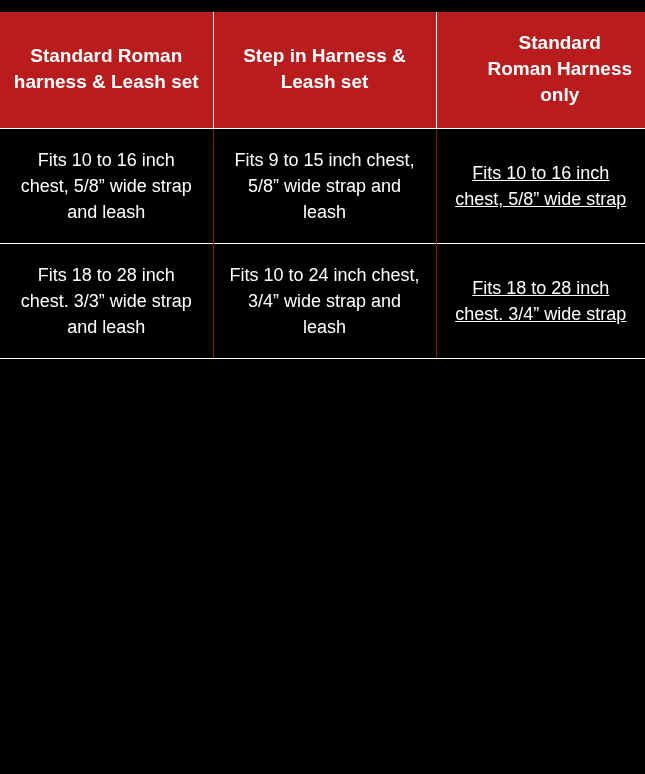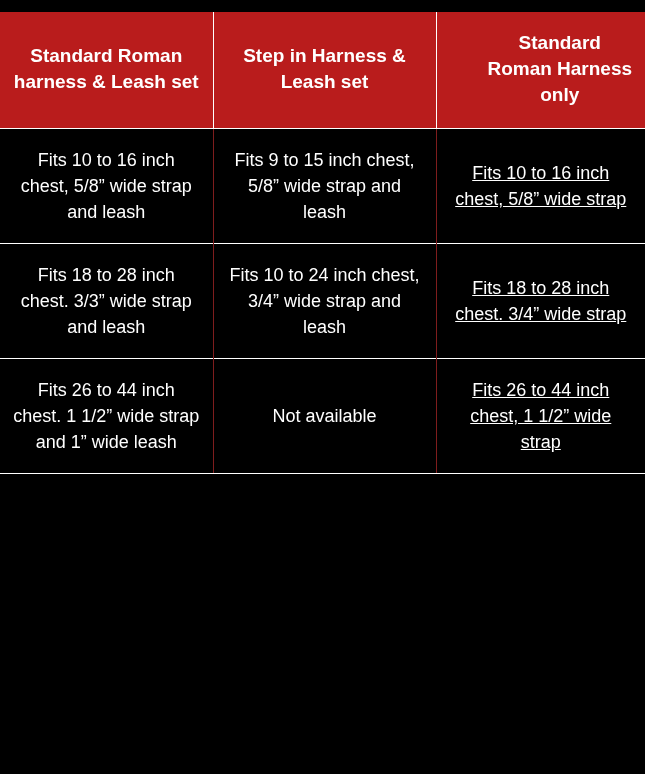--- a/index.html
+++ b/index.html
@@ -88,21 +88,16 @@
       <tr>
         <td>Fits 10 to 16 inch chest, 5/8” wide strap and leash</td>
         <td>Fits 9 to 15 inch chest, 5/8” wide strap and leash</td>
         <td>Fits 10 to 16 inch chest, 5/8” wide strap</td>
       </tr>
       <tr>
         <td>Fits 18 to 28 inch chest. 3/3” wide strap and leash</td>
         <td>Fits 10 to 24 inch chest, 3/4” wide strap and leash</td>
         <td>Fits 18 to 28 inch chest. 3/4” wide strap</td>
       </tr>
-      <tr>
-        <td>Fits 26 to 44 inch chest. 1 1/2” wide strap and 1” wide leash</td>
-        <td>Not available</td>
-        <td>Fits 26 to 44 inch chest, 1 1/2” wide strap</td>
-      </tr>
     </tbody>
   </table>
   <div class="bottom-rule"></div>
 </div>
 
 </body></html>

